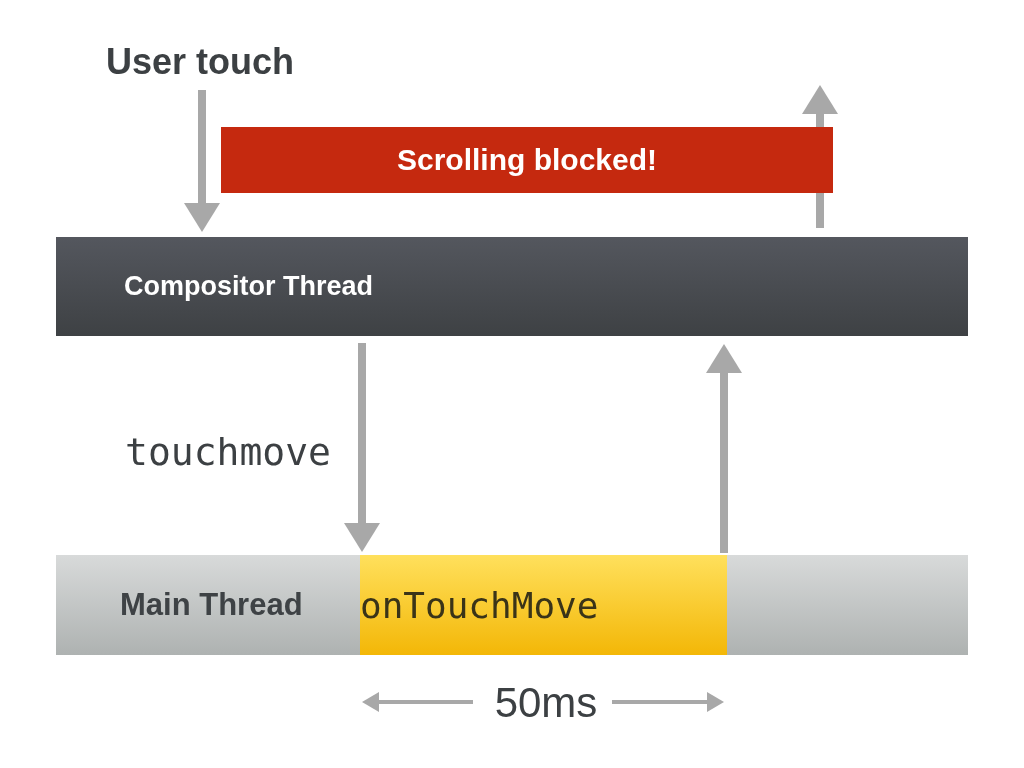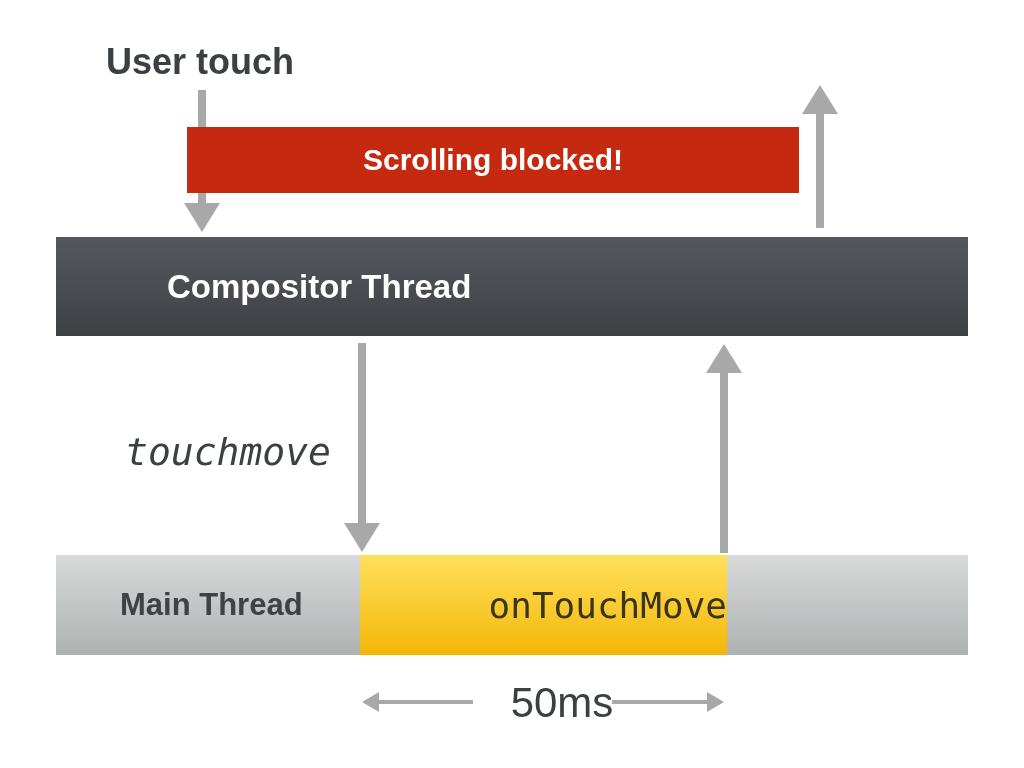--- a/index.html
+++ b/index.html
@@ -70,21 +70,21 @@
   #dispatch-arrow-shaft { left: 358px; top: 343px; width: 8px; height: 181px; }
   #dispatch-arrow-head  { left: 344px; top: 523px; }
 
   
   #return-arrow-head  { left: 706px; top: 344px; }
   #return-arrow-shaft { left: 720px; top: 372px; width: 8px; height: 181px; }
 
   
   #blocked-banner {
     position: absolute;
-    left: 187px; top: 127px;
+    left: 221px; top: 127px;
     width: 612px; height: 66px;
     background: var(--red-bar, #c5290f);
     display: flex;
     align-items: center;
     justify-content: center;
   }
   #blocked-banner .banner-text {
     color: var(--red-bar-text, #ffffff);
     font-weight: bold;
     font-size: 30px;
@@ -96,34 +96,32 @@
     width: 912px; height: 99px;
     background: linear-gradient(to bottom,
       var(--compositor-top, #54575e),
       var(--compositor-bottom, #3e4144));
     display: flex;
     align-items: center;
   }
   #compositor-bar .bar-text {
     color: var(--compositor-text, #ffffff);
     font-weight: bold;
-    font-size: 33px;
+    font-size: 27px;
     padding-left: 68px;
-    margin-left: 43px;
   }
 
   #event-label {
     position: absolute;
     left: 228px; top: 430px;
     transform: translateX(-50%);
     font-family: "DejaVu Sans Mono", monospace;
     font-size: 38px;
     color: var(--label-text, #3c4043);
     white-space: nowrap;
-    font-style: italic;
   }
 
   #main-bar {
     position: absolute;
     left: 56px; top: 555px;
     width: 912px; height: 100px;
     background: linear-gradient(to bottom,
       var(--main-top, #d8dada),
       var(--main-bottom, #aeb2b1));
     display: flex;
@@ -140,33 +138,33 @@
   }
   #handler-block {
     position: absolute;
     left: 304px; top: 0;
     width: 367px; height: 100%;
     background: linear-gradient(to bottom,
       var(--yellow-top, #ffe05c),
       var(--yellow-bottom, #f3b707));
     display: flex;
     align-items: center;
-    justify-content: flex-end;
+    justify-content: flex-start;
   }
   #handler-block .handler-text {
     font-family: "DejaVu Sans Mono", monospace;
     font-size: 36px;
     color: var(--yellow-text, #3a3418);
     white-space: nowrap;
   }
 
   
   #duration-label {
     position: absolute;
-    left: 562px; top: 679px;
+    left: 546px; top: 679px;
     transform: translateX(-50%);
     font-size: 42px;
     font-weight: normal;
     color: var(--label-text, #3c4043);
     white-space: nowrap;
   }
   #duration-left-shaft  { left: 377px; top: 700px; width: 96px; height: 4px; }
   #duration-left-head   { left: 362px; top: 692px; }
   #duration-right-shaft { left: 612px; top: 700px; width: 96px; height: 4px; }
   #duration-right-head  { left: 707px; top: 692px; }

